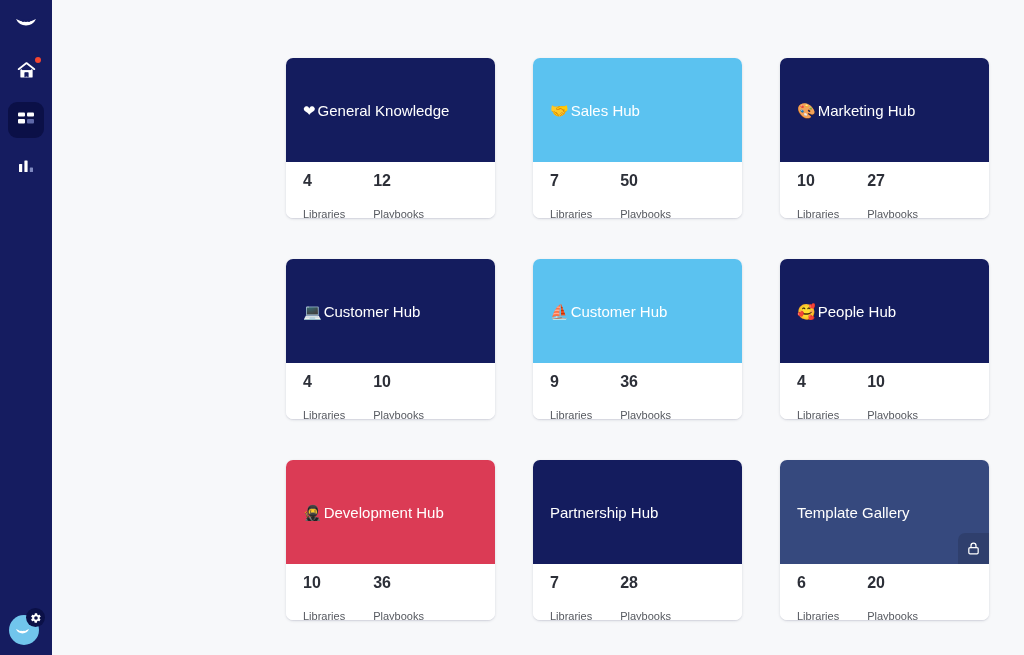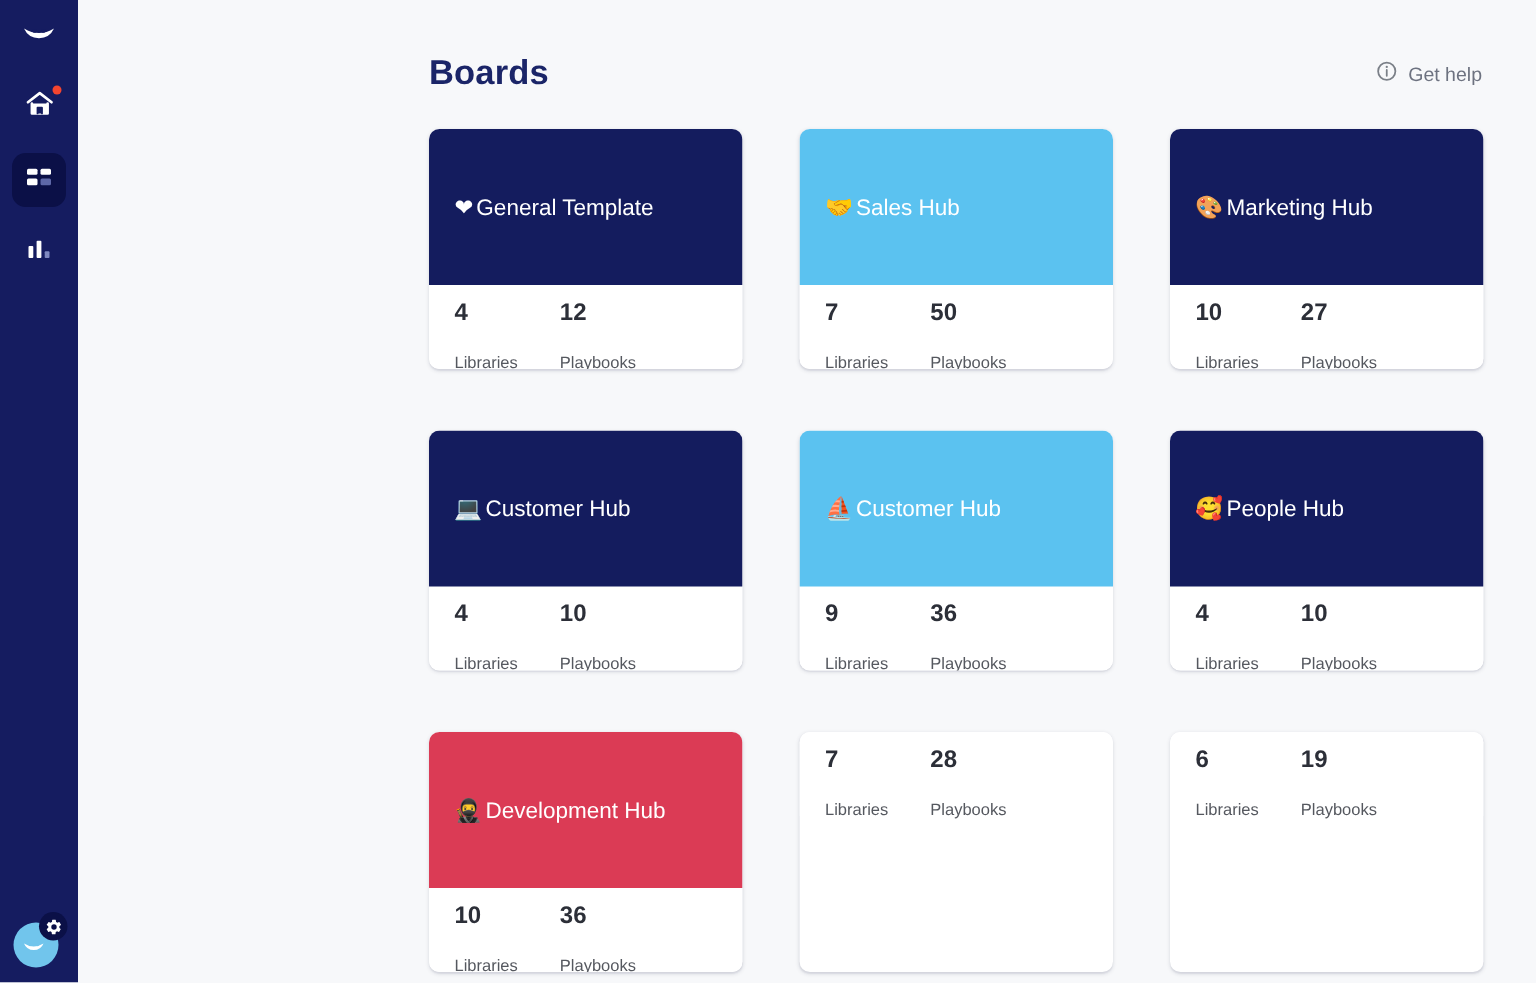--- a/index.html
+++ b/index.html
@@ -294,40 +294,27 @@
           <path d="M19.14 12.94a7.07 7.07 0 0 0 0-1.88l2.03-1.58a.5.5 0 0 0 .12-.64l-1.92-3.32a.5.5 0 0 0-.6-.22l-2.39.96a7.3 7.3 0 0 0-1.63-.94l-.36-2.54a.5.5 0 0 0-.5-.42h-3.84a.5.5 0 0 0-.5.42l-.36 2.54c-.58.24-1.12.56-1.63.94l-2.39-.96a.5.5 0 0 0-.6.22L2.25 8.84a.5.5 0 0 0 .12.64l2.03 1.58a7.07 7.07 0 0 0 0 1.88L2.37 14.52a.5.5 0 0 0-.12.64l1.92 3.32c.12.21.37.3.6.22l2.39-.96c.5.38 1.05.7 1.63.94l.36 2.54c.04.24.25.42.5.42h3.84c.25 0 .46-.18.5-.42l.36-2.54c.58-.24 1.13-.56 1.63-.94l2.39.96c.23.08.48-.1.6-.22l1.92-3.32a.5.5 0 0 0-.12-.64zM12 15.6A3.6 3.6 0 1 1 15.6 12 3.6 3.6 0 0 1 12 15.6z"></path>
         </svg>
       </div>
     </div>
   </div>
 
 </div>
 
 <div class="main">
 
-  <div class="topbar">
-    <div class="page-title">Boards</div>
-    <div class="get-help">
-      <span>
-        <svg width="15" height="15" viewBox="0 0 24 24" fill="none" stroke="#7b8088" stroke-width="1.9">
-          <circle cx="12" cy="12" r="9.2"></circle>
-          <line x1="12" y1="10.6" x2="12" y2="16.8" stroke-linecap="round"></line>
-          <circle cx="12" cy="7.4" r="1.2" fill="#7b8088" stroke="none"></circle>
-        </svg>
-      </span>
-      <span>Get help</span>
-    </div>
-  </div>
 
   <div class="board-grid" id="board-grid">
       <div class="board-card">
         <div class="card-header" style="background:#141C5E">
           <div class="card-title">
             <span class="card-emoji">❤</span>
-            <span>General Template</span>
+            <span>General Knowledge</span>
           </div>
         </div>
         <div class="card-footer">
           <div class="stat">
             <span class="stat-value">4</span>
             <span class="stat-label">Libraries</span>
           </div>
           <div class="stat playbooks">
             <span class="stat-value">12</span>
             <span class="stat-label">Playbooks</span>
@@ -436,38 +423,54 @@
             <span class="stat-value">10</span>
             <span class="stat-label">Libraries</span>
           </div>
           <div class="stat playbooks">
             <span class="stat-value">36</span>
             <span class="stat-label">Playbooks</span>
           </div>
         </div>
       </div>
       <div class="board-card">
+        <div class="card-header" style="background:#141C5E">
+          <div class="card-title">
+            <span>Partnership Hub</span>
+          </div>
+        </div>
         <div class="card-footer">
           <div class="stat">
             <span class="stat-value">7</span>
             <span class="stat-label">Libraries</span>
           </div>
           <div class="stat playbooks">
             <span class="stat-value">28</span>
             <span class="stat-label">Playbooks</span>
           </div>
         </div>
       </div>
       <div class="board-card">
+        <div class="card-header" style="background:#36497E">
+          <div class="card-title">
+            <span>Template Gallery</span>
+          </div>
+          <span class="lock-badge">
+            <svg width="15" height="15" viewBox="0 0 24 24" fill="none" stroke="#ffffff" stroke-width="2" stroke-linecap="round" stroke-linejoin="round">
+              <rect x="4.5" y="10.5" width="15" height="10" rx="2"></rect>
+              <path d="M8 10.5 V7.4 a4 4 0 0 1 8 0 V10.5"></path>
+            </svg>
+          </span>
+        </div>
         <div class="card-footer">
           <div class="stat">
             <span class="stat-value">6</span>
             <span class="stat-label">Libraries</span>
           </div>
           <div class="stat playbooks">
-            <span class="stat-value">19</span>
+            <span class="stat-value">20</span>
             <span class="stat-label">Playbooks</span>
           </div>
         </div>
       </div>
     </div>
 
 </div>
 
 </body></html>

